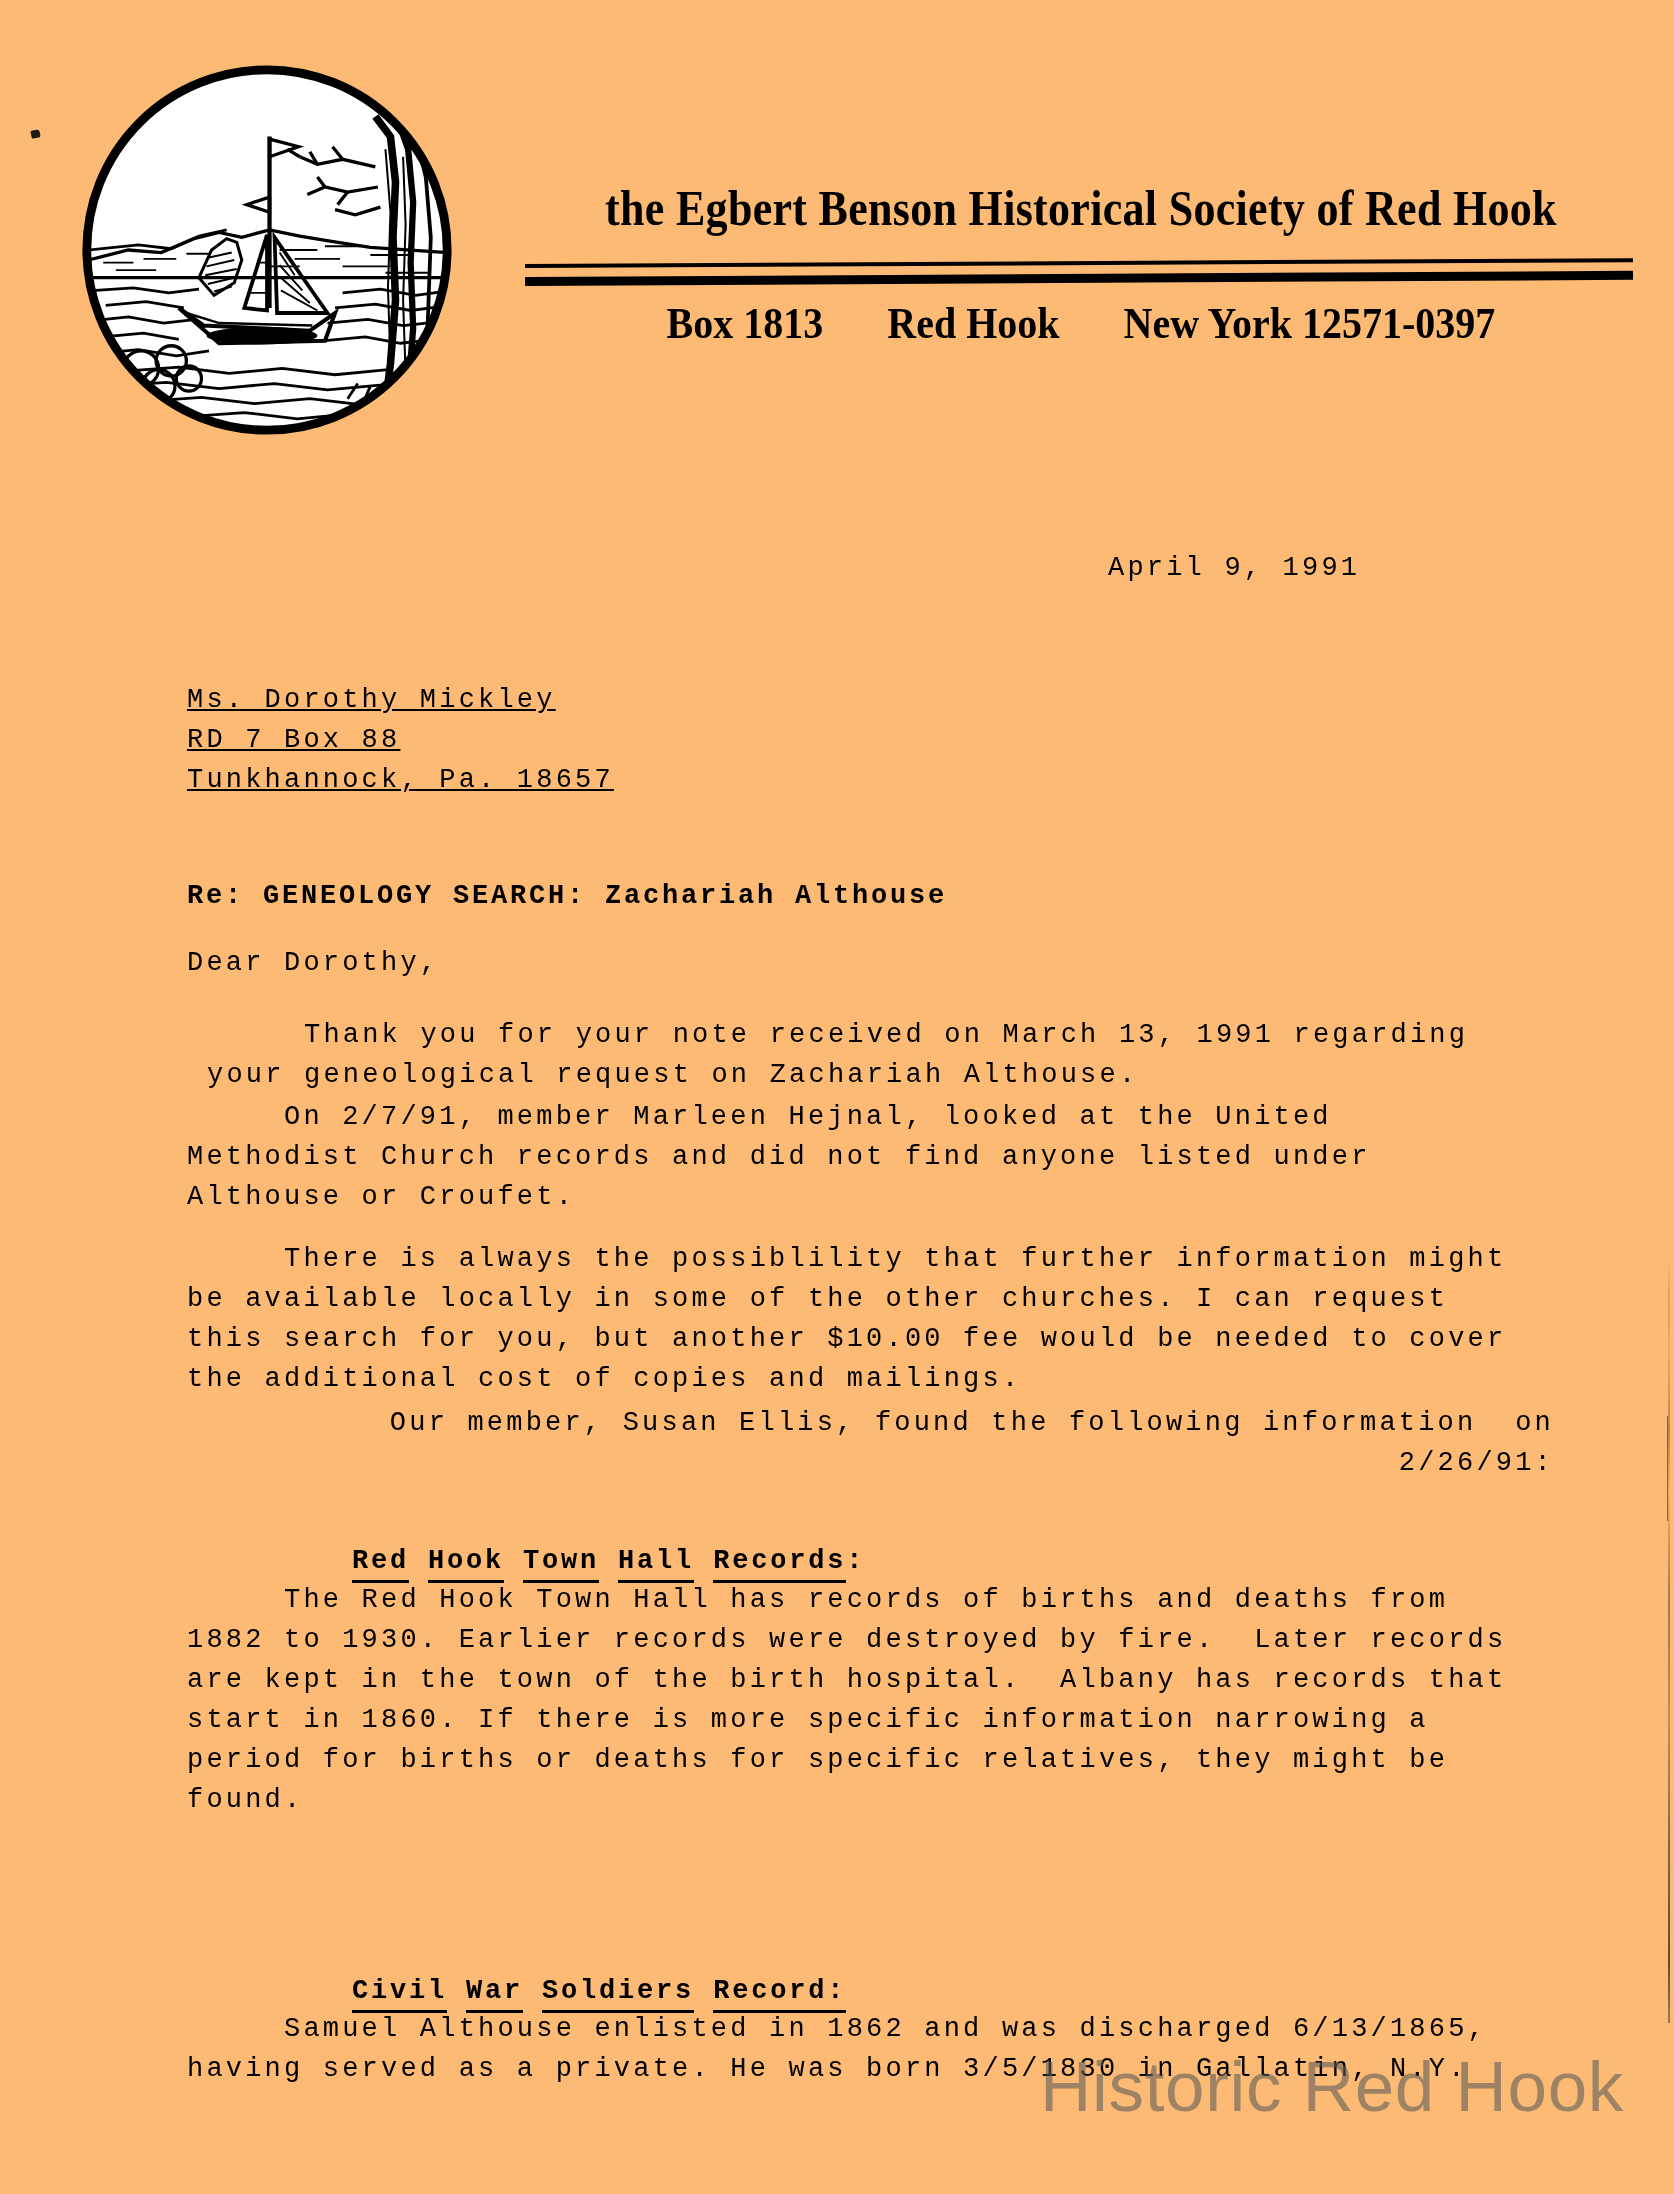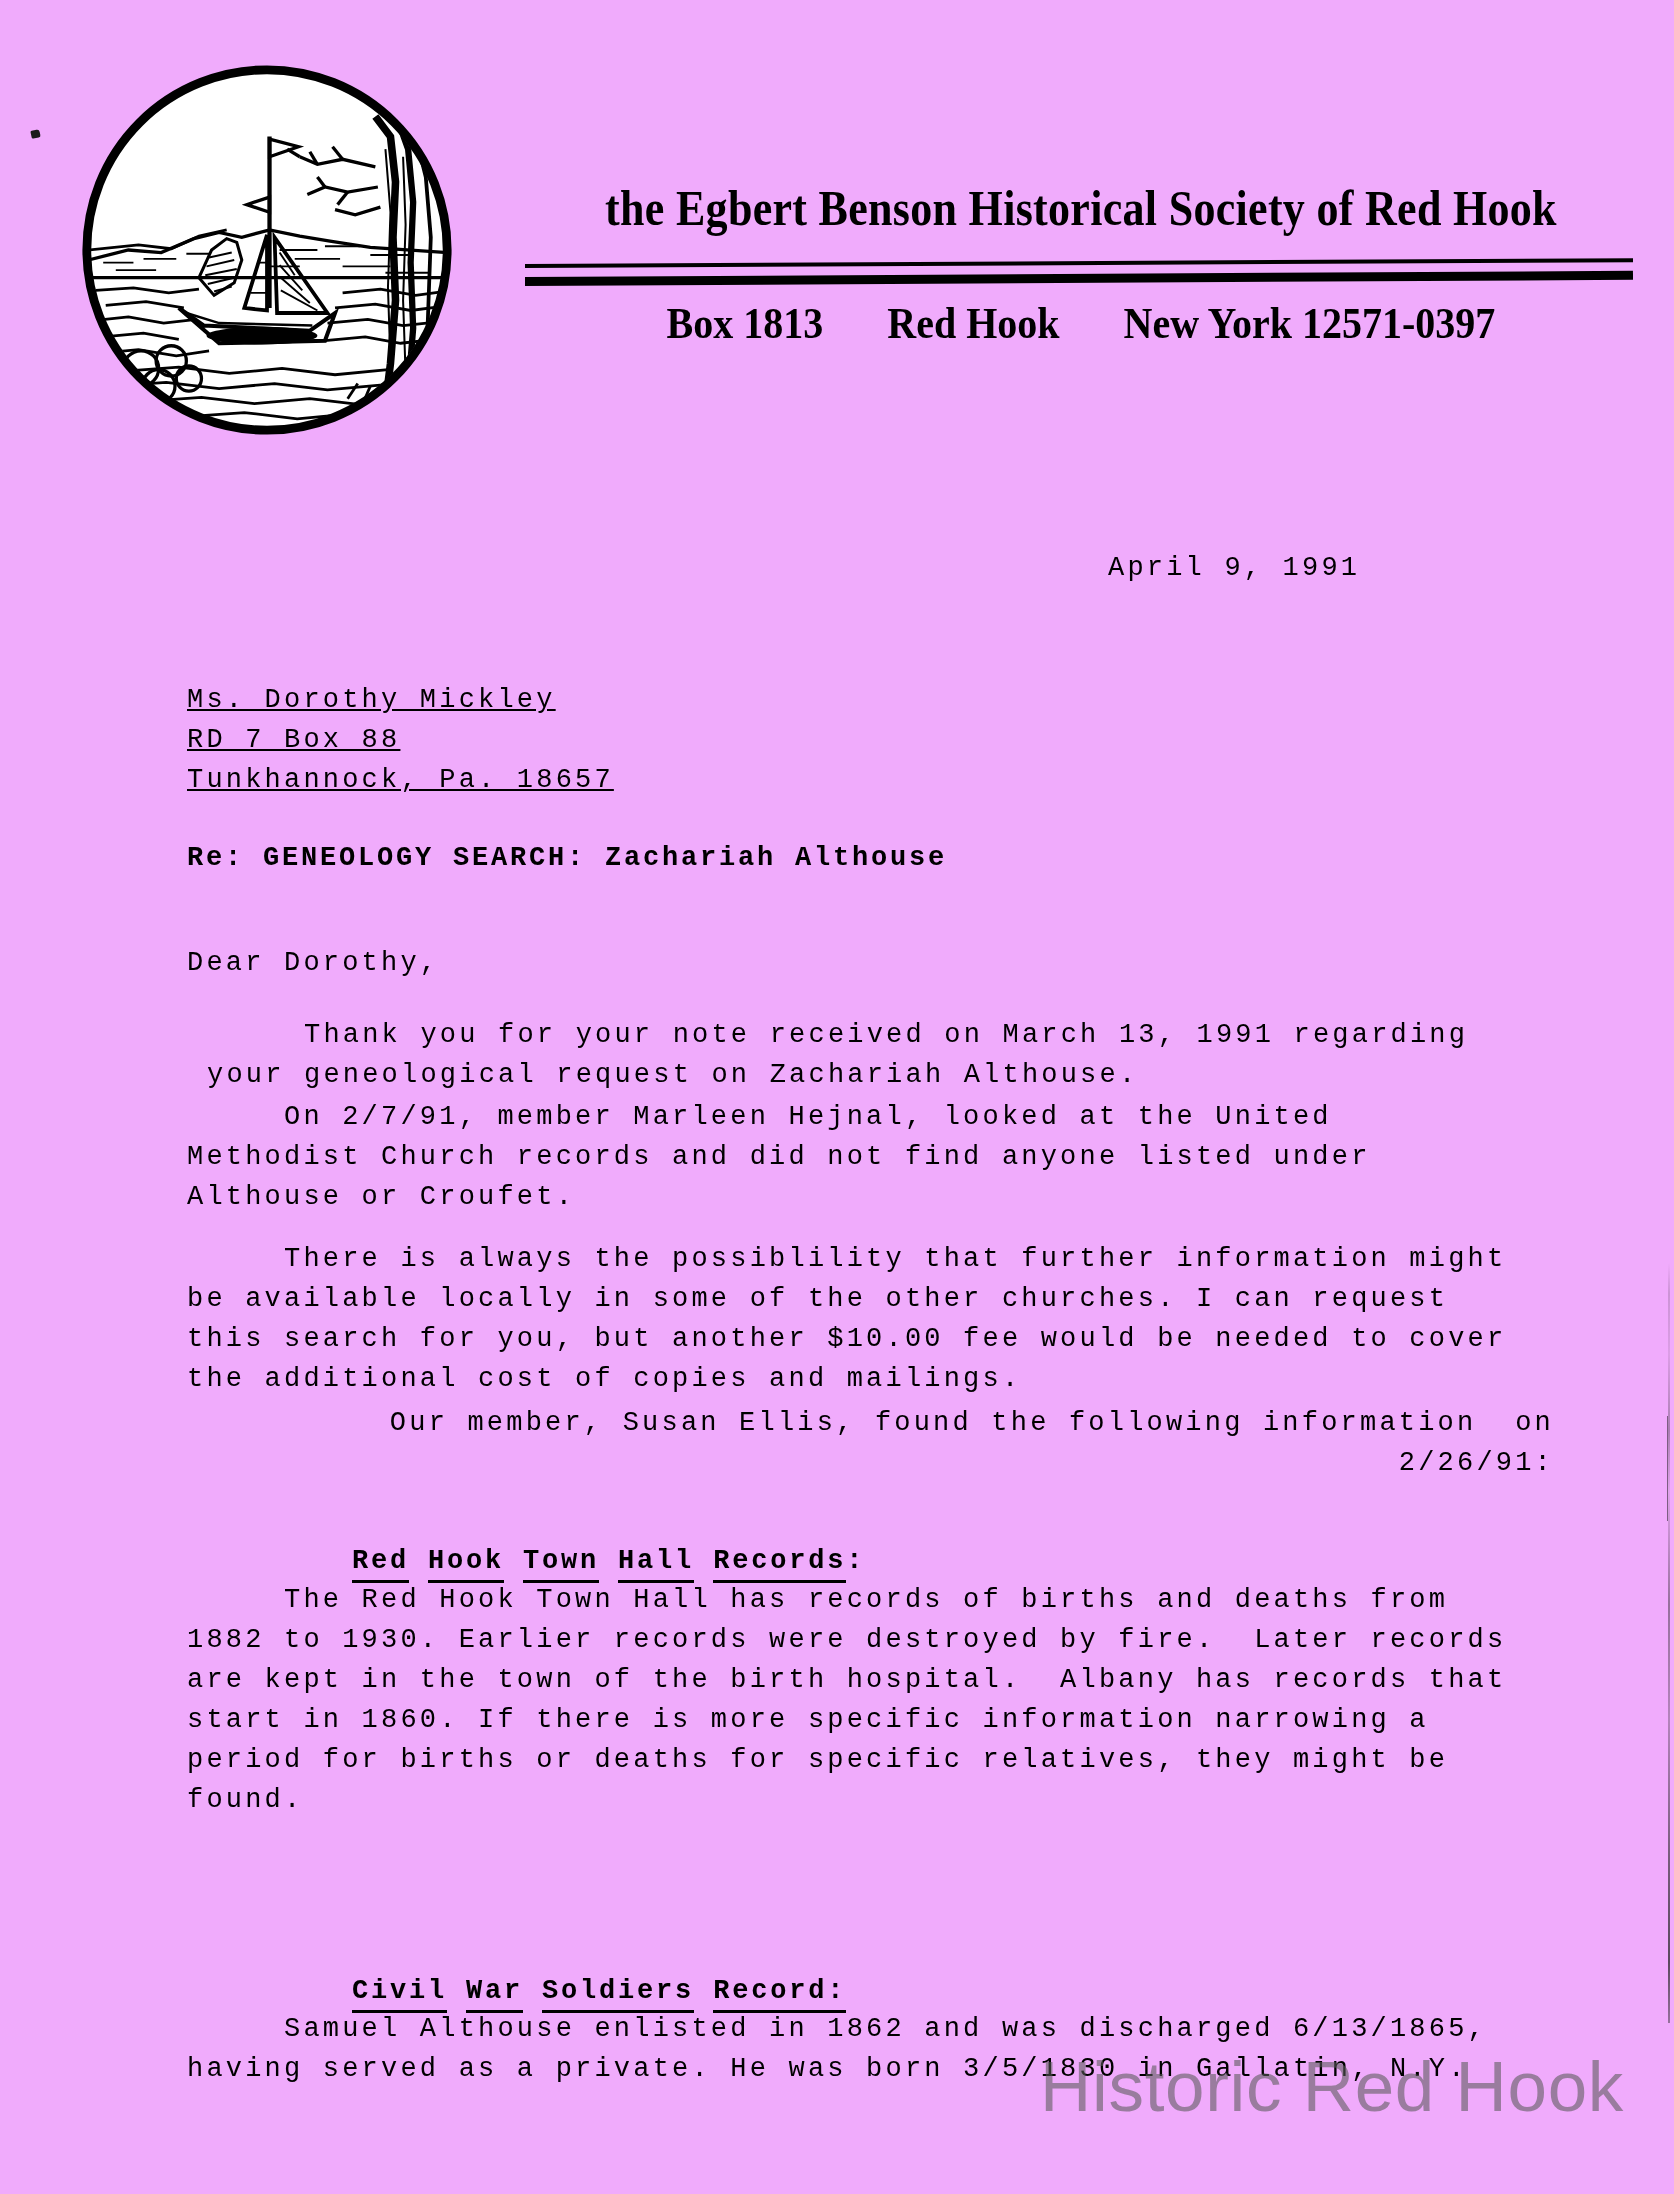--- a/index.html
+++ b/index.html
@@ -6,21 +6,21 @@
   html, body {
     margin: 0;
     padding: 0;
     background: #ffffff;
   }
 
   #page {
     position: relative;
     width: 1674px;
     height: 2194px;
-    background: #f0abfc;
+    background: #fdba74;
     overflow: hidden;
     font-family: "Liberation Mono", "DejaVu Sans Mono", monospace;
   }
 
   
   .speck {
     position: absolute;
     left: 31px;
     top: 130px;
     width: 9px;
@@ -154,21 +154,21 @@
   }
 
   .recipient {
     left: 187px;
     top: 680px;
     text-decoration: underline;
   }
 
   .subject {
     left: 187px;
-    top: 838px;
+    top: 876px;
     font-weight: 700;
     letter-spacing: 2.8px;
   }
 
   .salutation {
     left: 187px;
     top: 943px;
   }
 
   .para {

